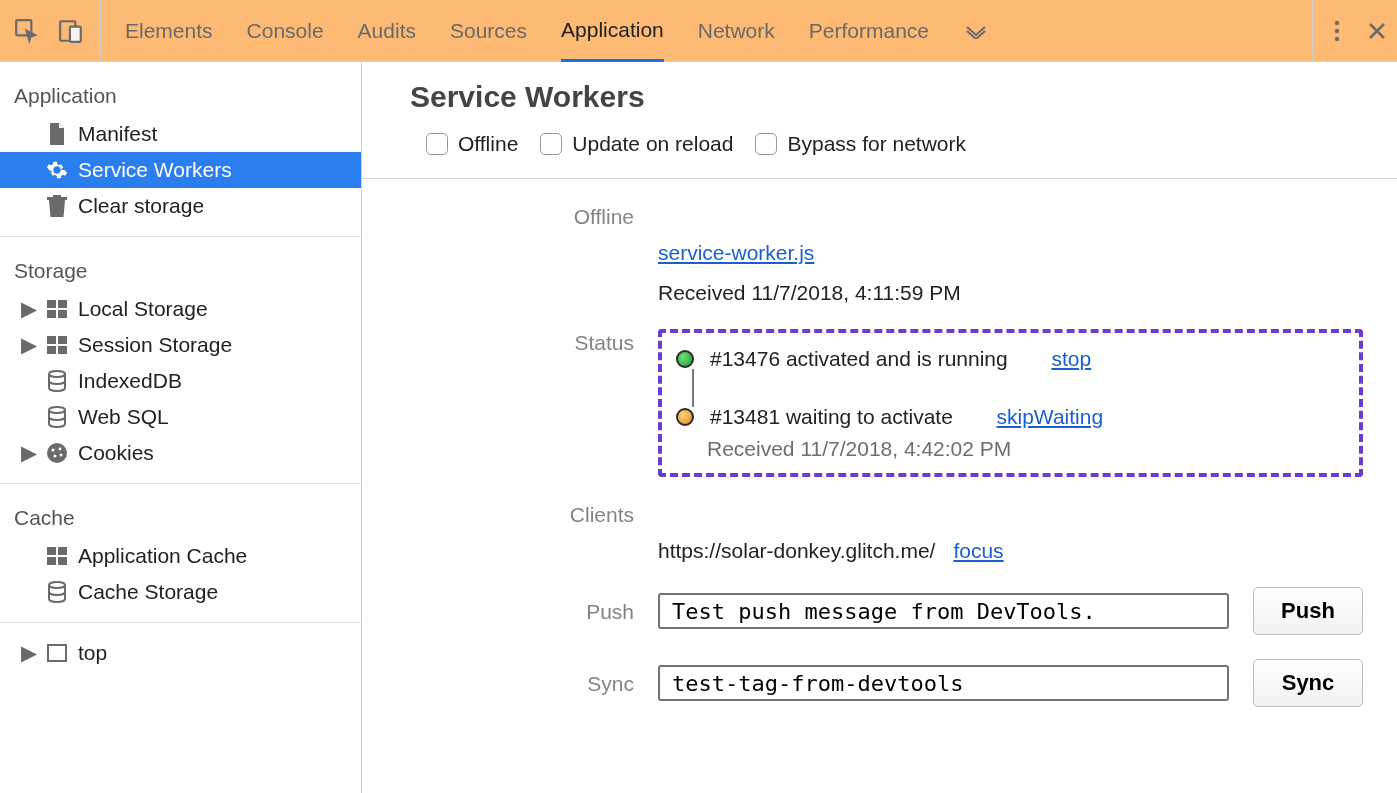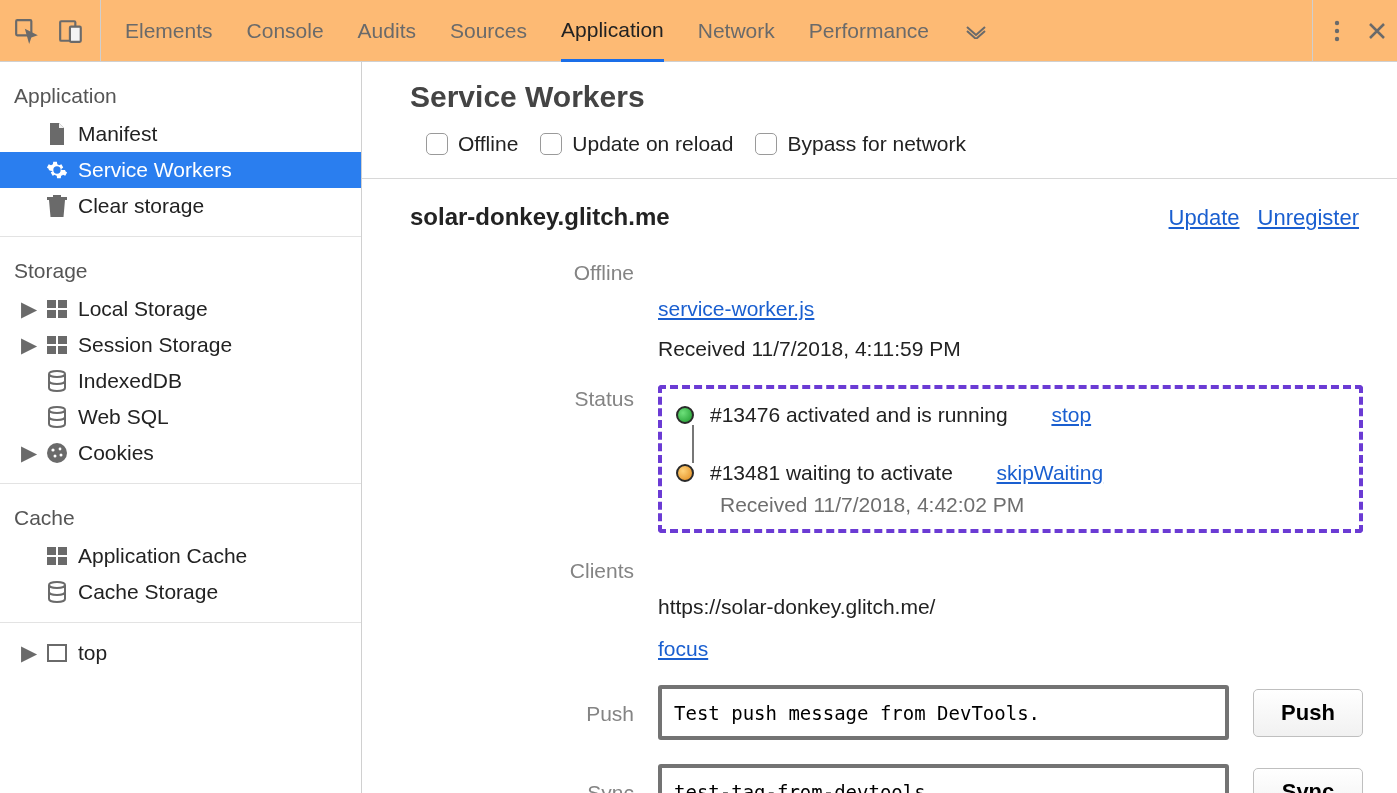--- a/index.html
+++ b/index.html
@@ -119,37 +119,37 @@
     position: relative;
   }
   .status-line { display: flex; align-items: center; gap: 16px; margin-bottom: 8px;}
   .status-line:last-child { margin-bottom: 0; }
   .dot {
     width: 18px; height: 18px; border-radius: 50%; border: 2px solid #5a5a5a; flex-shrink: 0;
   }
   .dot.green { background: radial-gradient(circle at 35% 35%, #6de07a, #1e9a2e); border-color:#2a2a2a; }
   .dot.orange { background: radial-gradient(circle at 35% 35%, #ffd27a, #e08a1e); border-color:#2a2a2a; }
   .conn-line { width: 2px; background:#777; margin-left: 8px; height: 38px; position:absolute; left: 22px; top: 36px;}
-  .status-rcv { margin-left: 44px; color:#6e6e6e; }
+  .status-rcv { margin-left: 31px; color:#6e6e6e; }
 
   .input-row {
     display: grid;
     grid-template-columns: 160px 1fr 110px;
     column-gap: 24px;
     align-items: center;
     margin-bottom: 24px;
   }
   .text-input {
     font-family: ui-monospace, Menlo, Consolas, monospace;
-    font-size: 19px;
+    font-size: 22px;
     padding: 10px 12px;
-    border: 4px solid #737373;
+    border: 2px solid #737373;
     border-radius: 3px;
     width: 100%;
-    height: 55px;
+    height: 36px;
   }
   .btn {
     height: 48px;
     border: 1px solid #bfbfbf;
     background: linear-gradient(#fff,#f1f1f1);
     border-radius: 5px;
     font-size: 22px;
     font-weight: 600;
     cursor: pointer;
   }
@@ -349,27 +349,20 @@
           <span>Update on reload</span>
       </label>
       <label class="cb">
         <span class="cb-box"></span>
           <span>Bypass for network</span>
       </label>
     </div>
 
     <div class="hr"></div>
 
-    <div class="origin-row">
-      <span class="origin-name">solar-donkey.glitch.me</span>
-      <span class="origin-actions">
-        <span class="link">Update</span>
-        <span class="link">Unregister</span>
-      </span>
-    </div>
 
     <div class="details">
 
       <div class="detail-row">
         <div class="detail-label">Offline</div>
         <div class="detail-body">
           <span class="link">service-worker.js</span>
           <span>Received 11/7/2018, 4:11:59 PM</span>
         </div>
       </div>
@@ -390,21 +383,21 @@
               <span>#13481 waiting to activate</span>
               &nbsp;&nbsp;<span class="link">skipWaiting</span>
             </div>
             <div class="status-rcv">Received 11/7/2018, 4:42:02 PM</div>
           </div>
         </div>
       </div>
 
       <div class="detail-row">
         <div class="detail-label">Clients</div>
-        <div class="detail-body" style="flex-direction:column; gap:18px; align-items:baseline;">
+        <div class="detail-body" style="flex-direction:row; gap:18px; align-items:baseline;">
           <span>https://solar-donkey.glitch.me/</span>
           <span class="link">focus</span>
         </div>
       </div>
 
       <div class="input-row">
         <div class="detail-label">Push</div>
         <input class="text-input" value="Test push message from DevTools." style="">
         <button class="btn">Push</button>
       </div>

